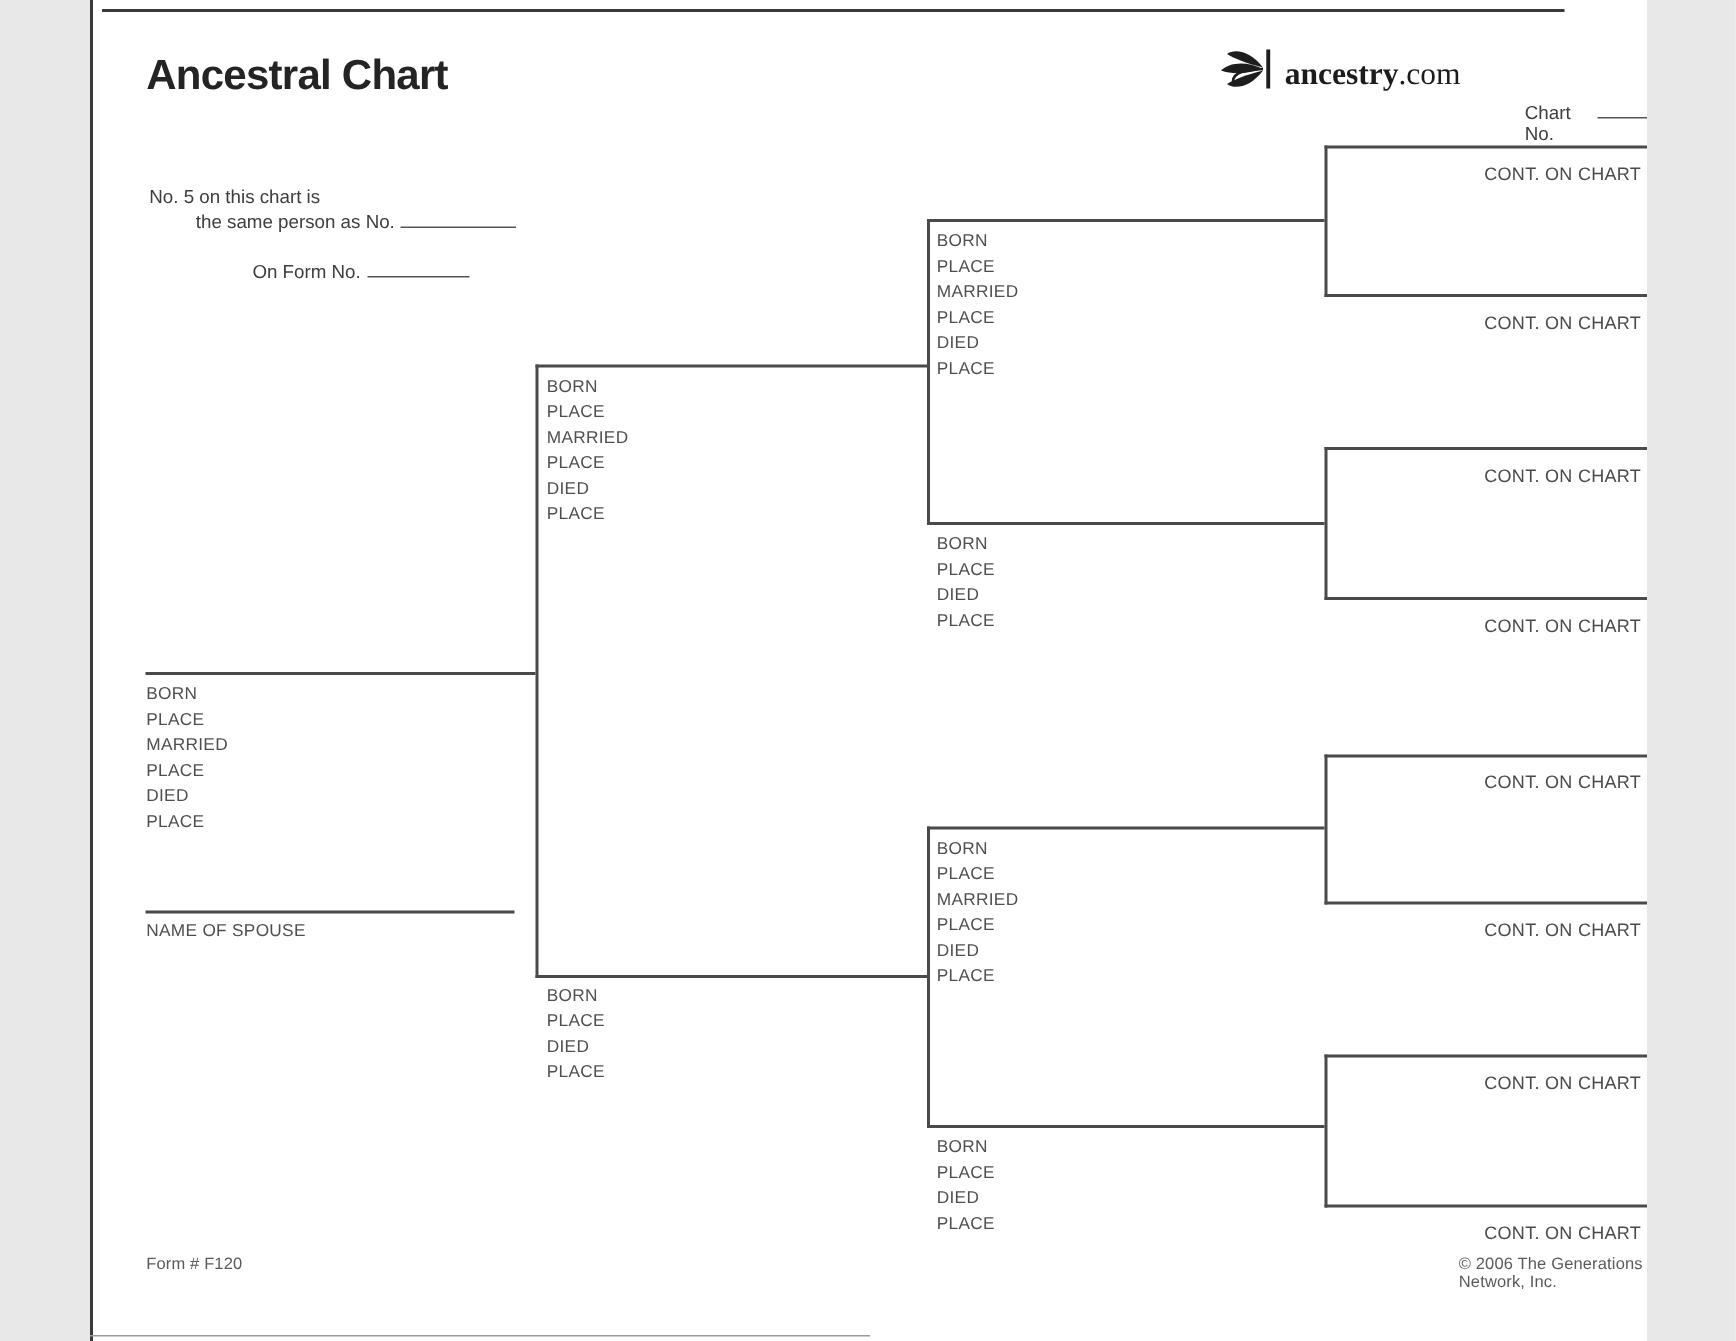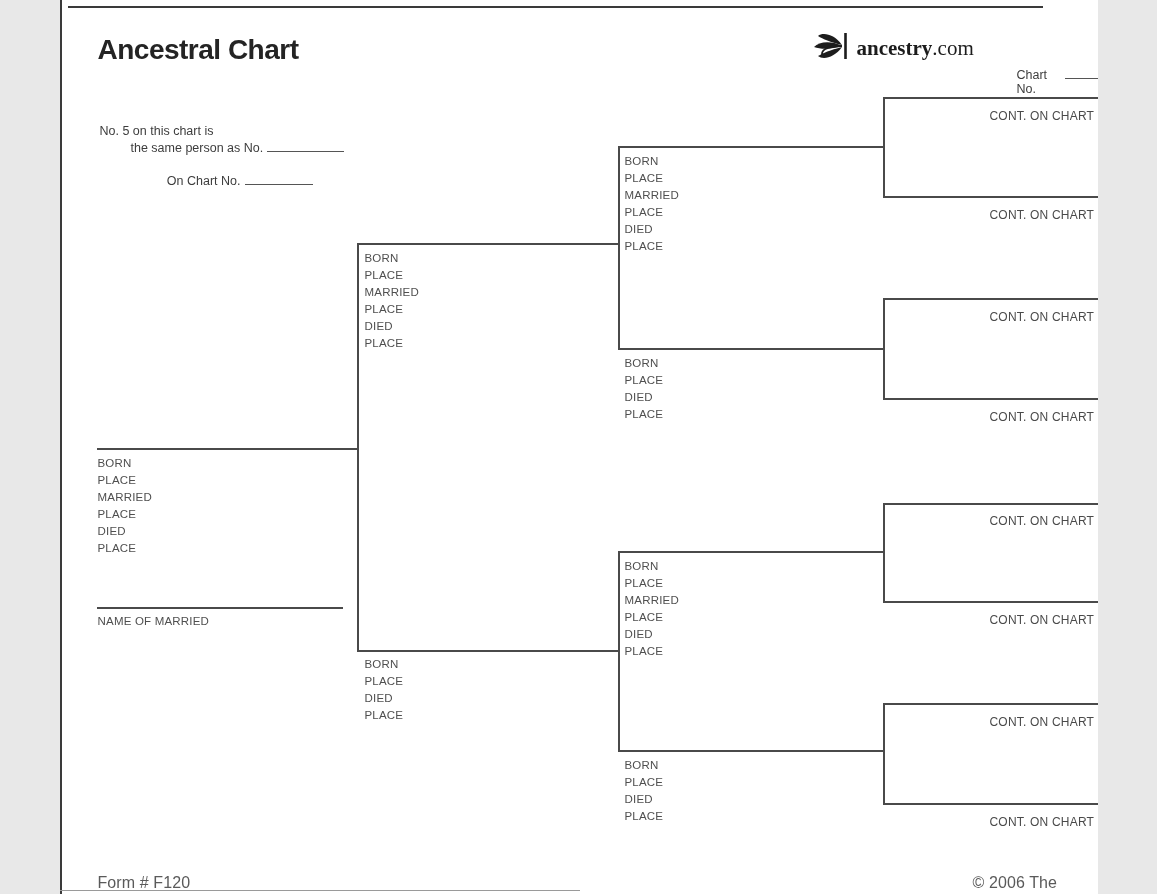--- a/index.html
+++ b/index.html
@@ -20,21 +20,21 @@
   .logo .brand{font-weight:700;}
   .logo .tld{font-weight:400;}
   .blank{display:inline-block; height:11px; border-bottom:1px solid #555; vertical-align:baseline;}
   .chartno{position:absolute; left:957px; top:47px; display:flex; align-items:baseline; font-size:12.5px; color:#3d3d3d;margin-top:20px;}
   .chartno .blank{width:68px; margin-left:5px;}
   .note{position:absolute; font-size:12.5px; color:#3d3d3d; line-height:16px;}
   .note-row{display:flex; align-items:baseline;}
   .fields{position:absolute; font-size:11.5px; line-height:17px; color:#4f4f4f; letter-spacing:0.2px;}
   .cont{position:absolute; left:930px; width:198px; display:flex; align-items:baseline; font-size:12px; color:#4a4a4a; letter-spacing:0.2px;}
   .cont .blank{flex:1; margin-left:6px; border-bottom-color:#666;}
-  .footer-item{position:absolute; font-size:16px; color:#5a5a5a; letter-spacing:0.1px;margin-top:37px;}
+  .footer-item{position:absolute; font-size:11px; color:#5a5a5a; letter-spacing:0.1px;}
 </style>
 </head>
 <body>
 
 <div class="page">
 
   <div class="edge" style="left:0;top:0;width:2px;height:894px;"></div>
   <div class="edge" style="left:8px;top:6px;width:975px;height:1.5px;"></div>
   <div class="edge" style="left:0;top:890px;width:520px;height:1px;background:#9a9a9a;"></div>
 
@@ -60,35 +60,35 @@
     <span>Chart No.</span>
     <span class="blank"></span>
   </div>
 
   <div class="note" style="left:40px;top:123px;">No. 5 on this chart is</div>
   <div class="note note-row" style="left:40px;top:140px;width:213px;margin-left:31px;">
     <span>the same person as No.</span>
     <span class="blank" style="flex:1;margin-left:4px;"></span>
   </div>
   <div class="note note-row" style="left:40px;top:173px;width:213px;justify-content:flex-end;">
-    <span>On Chart No.</span>
+    <span>On Form No.</span>
     <span class="blank" style="width:68px;margin-left:4px;"></span>
   </div>
 
   <div class="hline" style="left:37px;top:448px;width:260px;"></div>
   <div class="fields" style="left:38px;top:455px;">
     <div>BORN</div>
     <div>PLACE</div>
     <div>MARRIED</div>
     <div>PLACE</div>
     <div>DIED</div>
     <div>PLACE</div>
   </div>
   <div class="hline" style="left:37px;top:607px;width:246px;height:1.5px;"></div>
-  <div class="fields" style="left:38px;top:613px;">NAME OF MARRIED</div>
+  <div class="fields" style="left:38px;top:613px;">NAME OF SPOUSE</div>
 
   <div class="vline" style="left:297px;top:243px;height:409px;"></div>
   <div class="hline" style="left:297px;top:243px;width:261px;"></div>
   <div class="fields" style="left:305px;top:250px;">
     <div>BORN</div>
     <div>PLACE</div>
     <div>MARRIED</div>
     <div>PLACE</div>
     <div>DIED</div>
     <div>PLACE</div>

